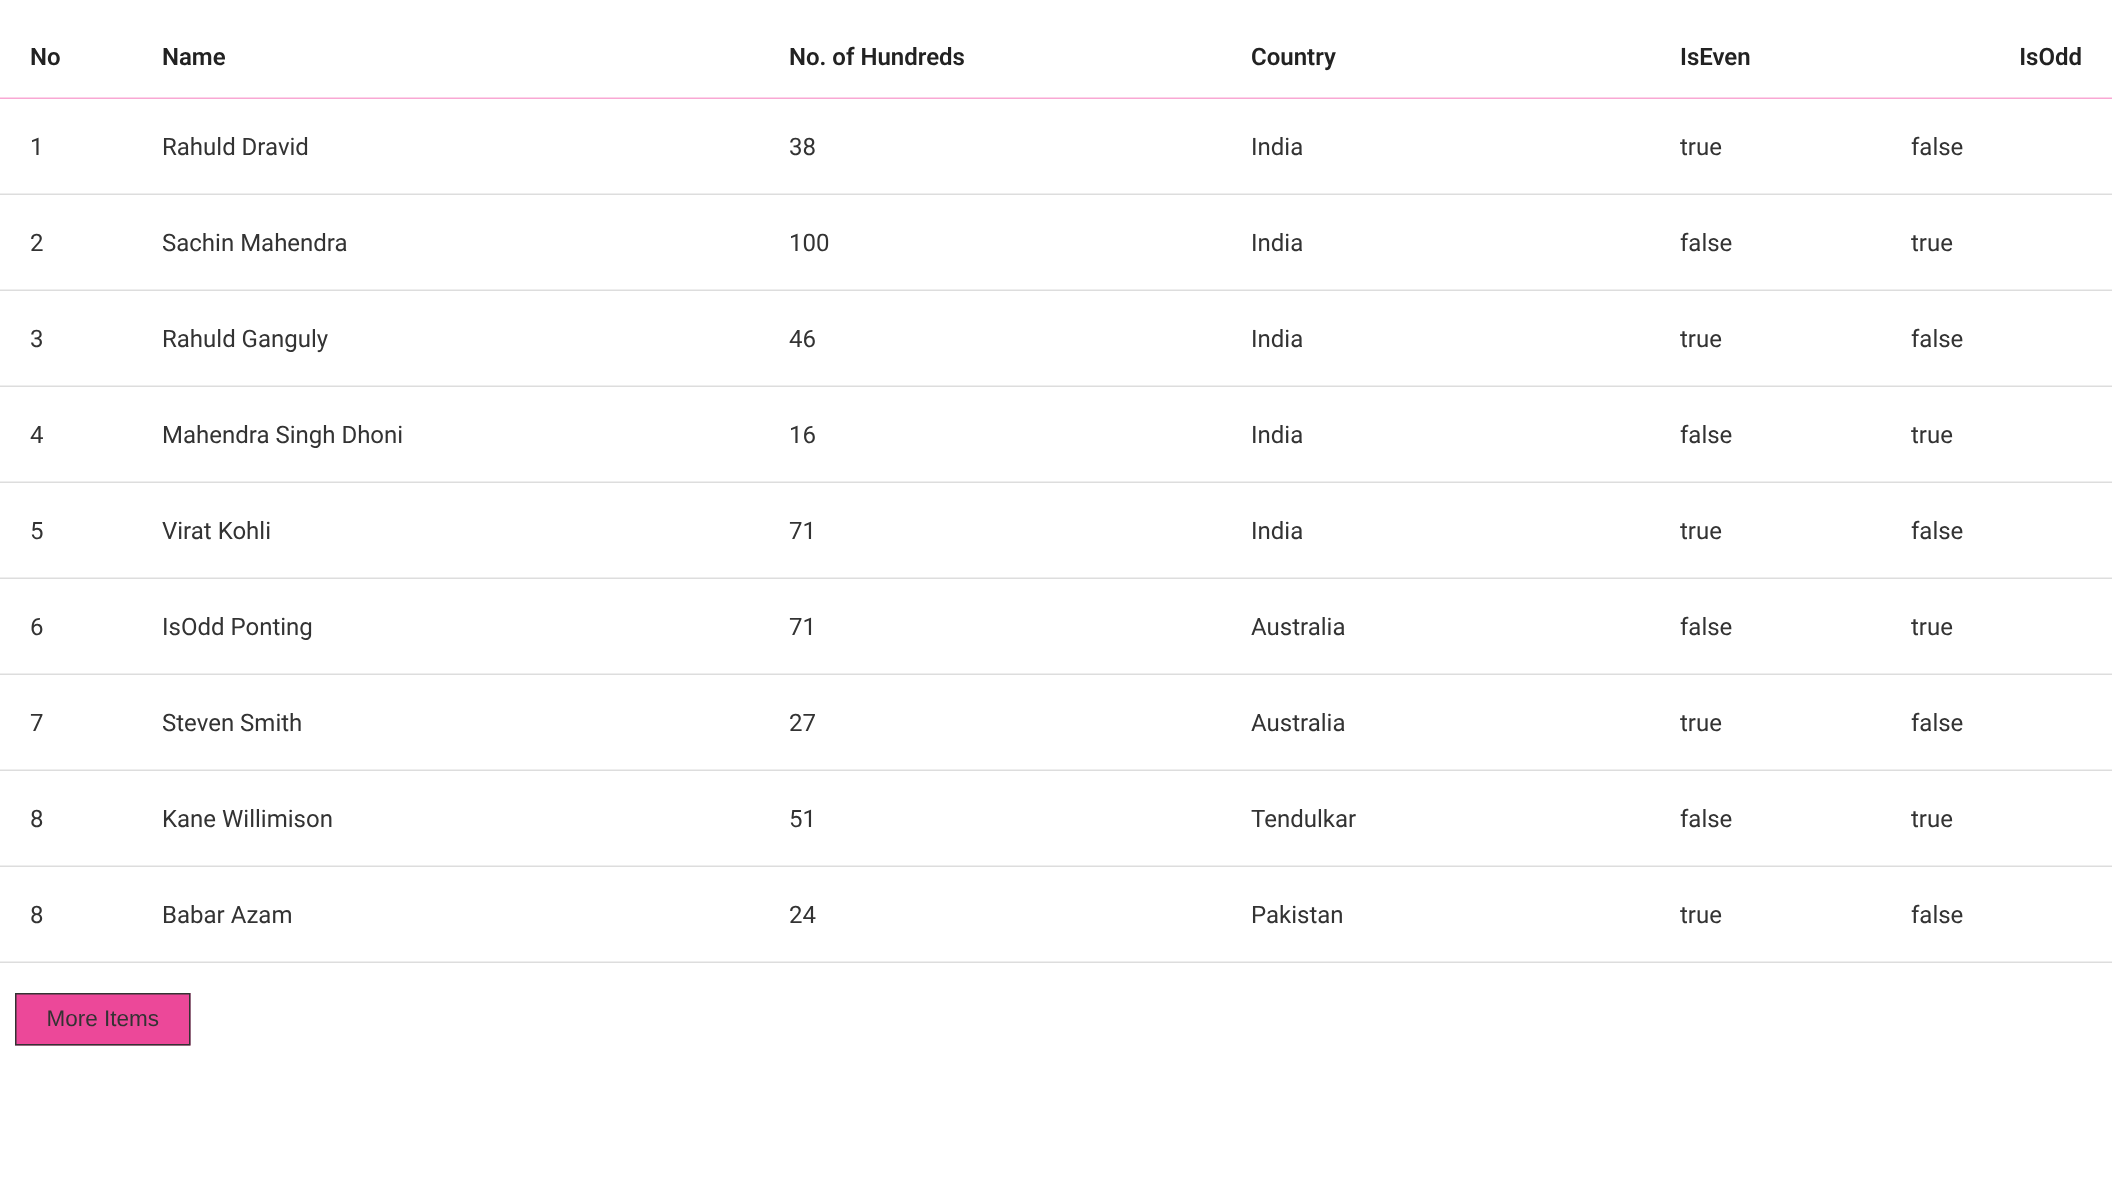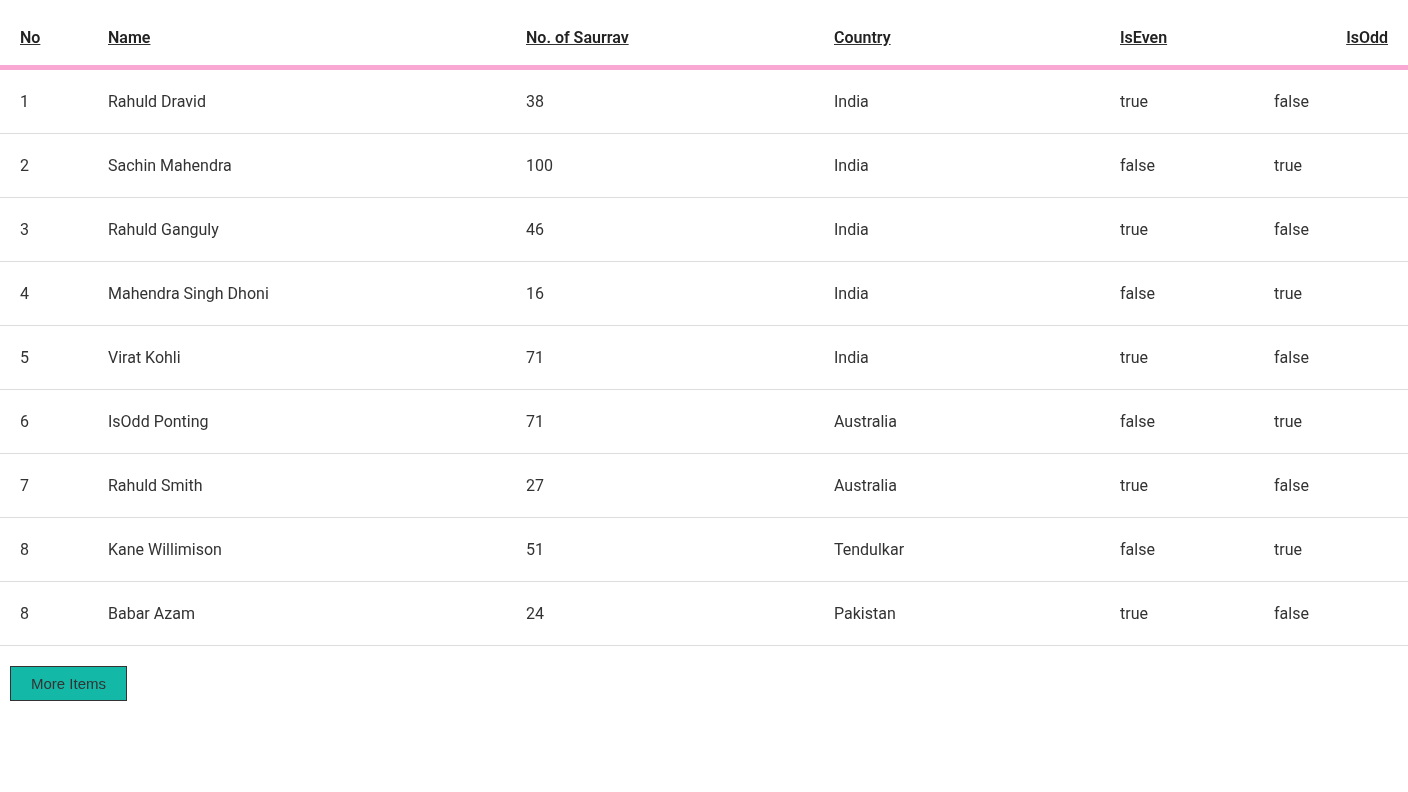--- a/index.html
+++ b/index.html
@@ -21,22 +21,21 @@
       min-height: 792px;
       padding: 10px 0;
     }
 
     table {
       width: 100%;
       border-collapse: collapse;
     }
 
     thead tr {
-      border-bottom: 5px solid #f9a8d4;
-      text-decoration: underline;
+      border-bottom: 1px solid #f9a8d4;
     }
 
     th {
       text-align: left;
       font-weight: 600;
       padding: 18px 20px;
       font-size: 16px;
       color: #222;
     }
 
@@ -76,36 +75,36 @@
 
     .col-isodd {
       width: 140px;
       text-align: right;
     }
 
     .more-items-btn {
       margin: 20px 10px;
       padding: 8px 20px;
       border: 1px solid #333;
-      background: #14b8a6;
+      background: #ec4899;
       font-size: 15px;
       cursor: pointer;
       color: #333;
     }
   </style>
 </head>
 <body>
 
 <div class="table-container">
   <table>
     <thead>
       <tr>
         <th class="col-no">No</th>
         <th class="col-name">Name</th>
-        <th class="col-hundreds">No. of Saurrav</th>
+        <th class="col-hundreds">No. of Hundreds</th>
         <th class="col-country">Country</th>
         <th class="col-iseven">IsEven</th>
         <th class="col-isodd">IsOdd</th>
       </tr>
     </thead>
     <tbody id="table-body">
     <tr>
           <td>1</td>
           <td>Rahuld Dravid</td>
           <td>38</td>
@@ -148,21 +147,21 @@
         <tr>
           <td>6</td>
           <td>IsOdd Ponting</td>
           <td>71</td>
           <td>Australia</td>
           <td>false</td>
           <td>true</td>
         </tr>
         <tr>
           <td>7</td>
-          <td>Rahuld Smith</td>
+          <td>Steven Smith</td>
           <td>27</td>
           <td>Australia</td>
           <td>true</td>
           <td>false</td>
         </tr>
         <tr>
           <td>8</td>
           <td>Kane Willimison</td>
           <td>51</td>
           <td>Tendulkar</td>

